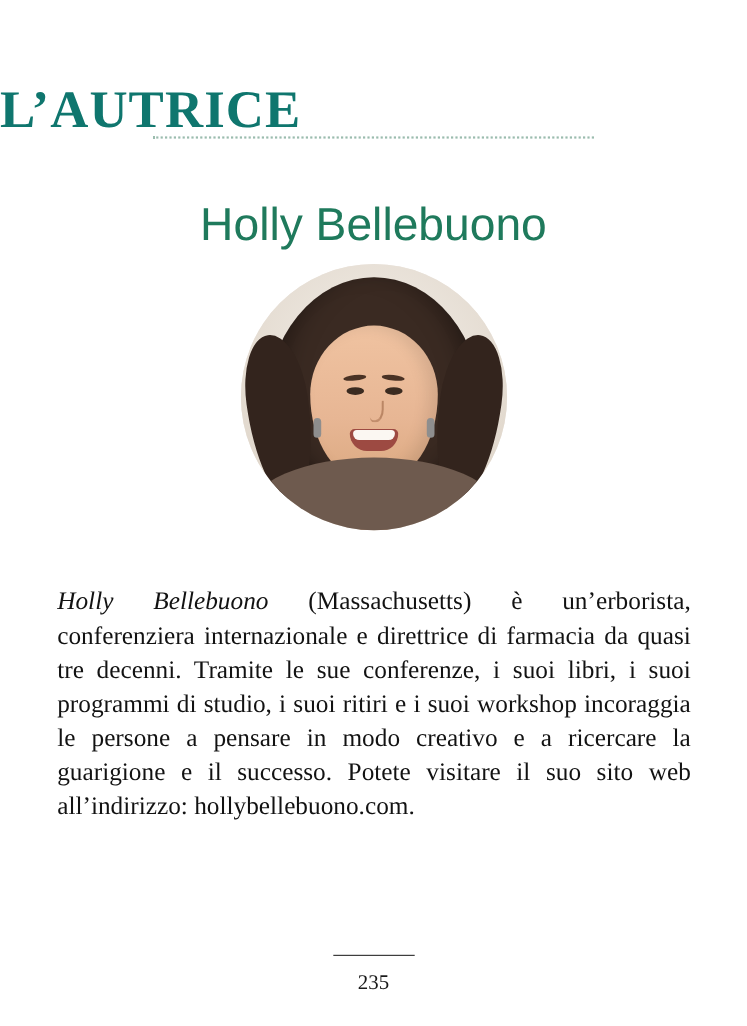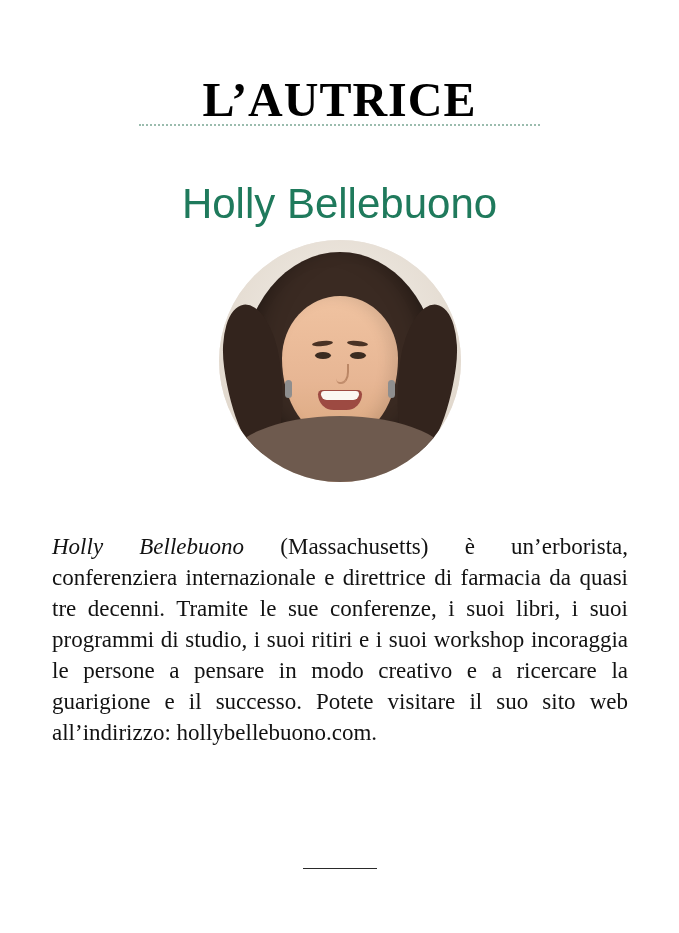--- a/index.html
+++ b/index.html
@@ -19,26 +19,26 @@
     position: relative;
     width: 679px;
     height: 933px;
     box-sizing: border-box;
   }
   .title {
     position: absolute;
     top: 40px;
     left: 0;
     width: 679px;
-    text-align: center;
+    text-align: left;
     font-family: "Liberation Serif", serif;
     font-weight: bold;
     font-size: 48px;
     letter-spacing: 1px;
-    color: #000000;
+    color: #0f766e;
   }
   .divider {
     position: absolute;
     top: 124px;
     left: 139px;
     width: 401px;
     height: 0;
     border-top: 2px dotted #9bbcae;
   }
   .subtitle {
@@ -249,14 +249,15 @@
       </div>
       <div class="ph-earring l"></div>
       <div class="ph-earring r"></div>
       <div class="ph-shoulders"></div>
     </div>
   </div>
 
   <p class="body-text"><em>Holly Bellebuono</em><span> (Massachusetts) è un’erborista, conferenziera internazionale e direttrice di farmacia da quasi tre decenni. Tramite le sue conferenze, i suoi libri, i suoi programmi di studio, i suoi ritiri e i suoi workshop incoraggia le persone a pensare in modo creativo e a ricercare la guarigione e il successo. Potete visitare il suo sito web all’indirizzo: hollybellebuono.com.</span></p>
 
   <div class="footer-rule"></div>
+  <div class="page-number">235</div>
 
 </div>
 
 </body></html>

